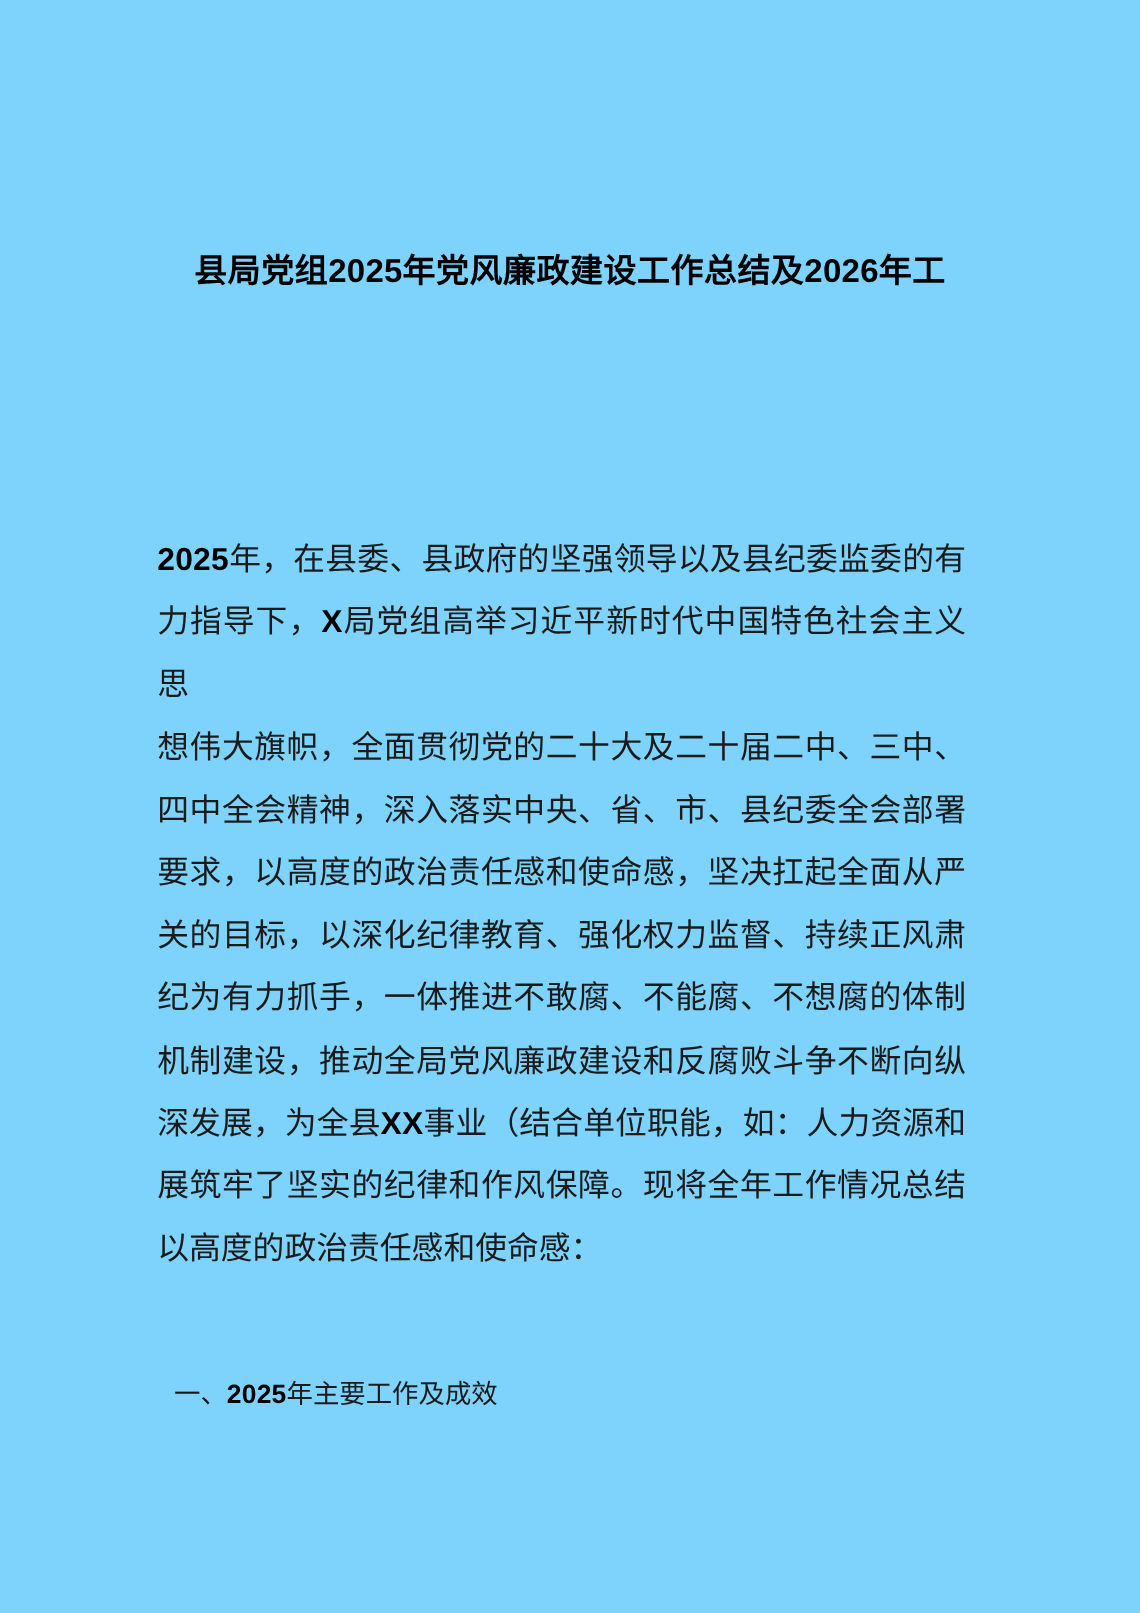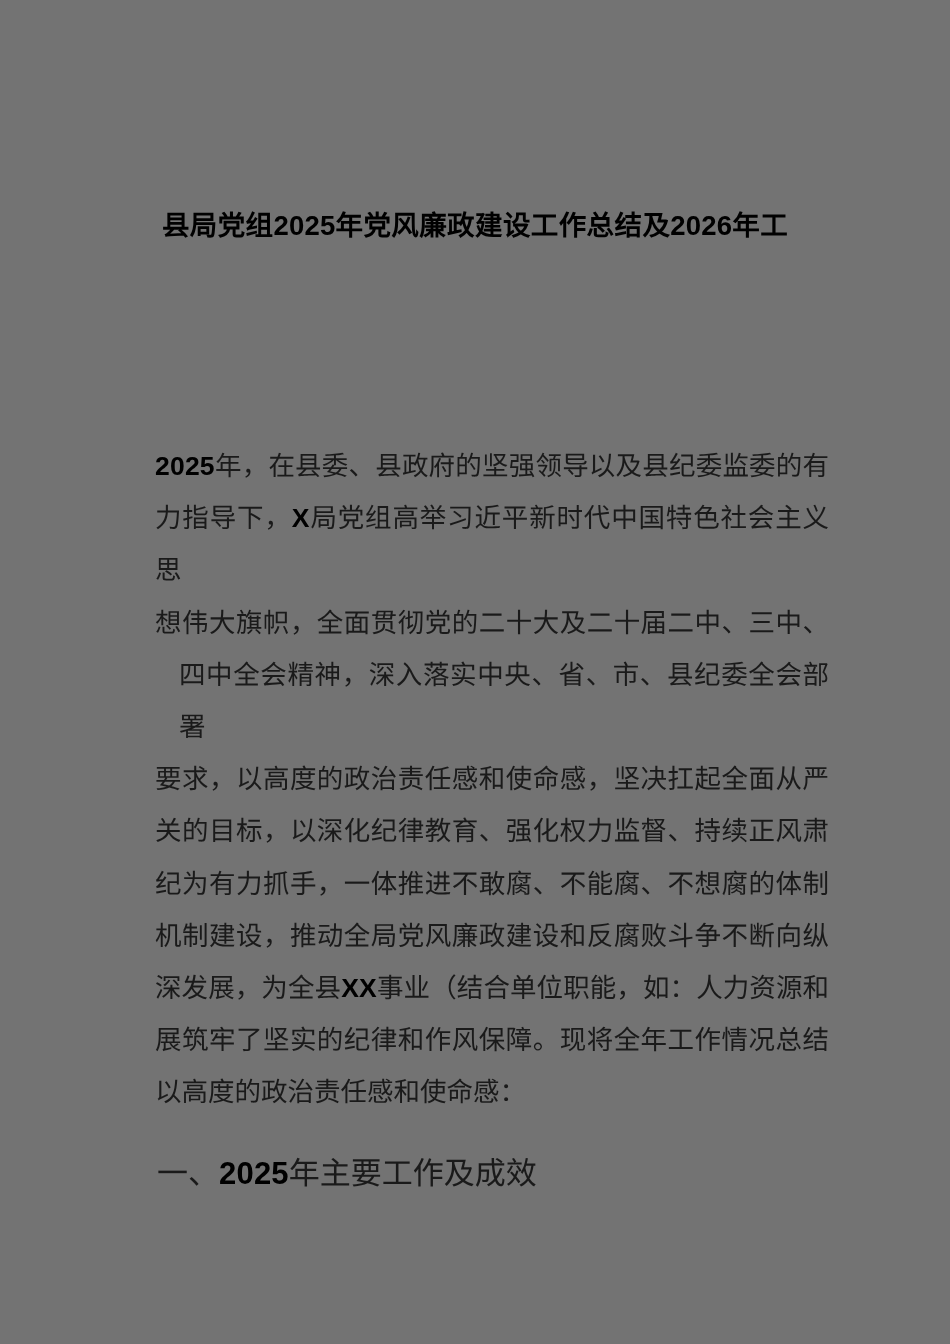--- a/index.html
+++ b/index.html
@@ -15,21 +15,21 @@
     position: relative;
     overflow: hidden;
     font-family: "Liberation Sans", "DejaVu Sans", sans-serif;
     color: #000000;
     -webkit-font-smoothing: antialiased;
   }
 
   .page {
     position: absolute;
     inset: 0;
-    background: #737373;
+    background: #7dd3fc;
   }
 
   
   .doc-title {
     position: absolute;
     top: 146px;
     left: 0;
     width: 950px;
     text-align: center;
     font-size: 27.5px;
@@ -41,21 +41,21 @@
   }
 
   .doc-title .tline {
     display: block;
   }
 
   
   .body-block {
     position: absolute;
     top: 440px;
-    left: 155px;
+    left: 131px;
     width: 674px;
   }
 
   .para {
     font-size: 26.5px;
     line-height: 52.2px;
     color: #1a1a1a;
     text-align: justify;
     text-justify: inter-character;
     text-align-last: left;
@@ -70,42 +70,42 @@
     font-weight: 700;
     color: #000000;
     letter-spacing: 0.2px;
   }
 
   .section-heading {
     position: absolute;
     top: 1136px;
     left: 145px;
     width: 674px;
-    font-size: 31px;
+    font-size: 22px;
     line-height: 52.2px;
     color: #1a1a1a;
-    margin: 12px;
+    margin: 0;
     white-space: nowrap;
   }
 </style>
 </head>
 <body>
 
 <div class="page">
 
   <h1 class="doc-title">
     <span class="tline">县局党组<span class="lat">2025</span>年党风廉政建设工作总结及<span class="lat">2026</span>年工</span>
   </h1>
 
   <div class="body-block">
     <p class="para" id="para-intro">
         <span style="display: block; text-align: justify; text-align-last: justify;"><span class="lat">2025</span>年，在县委、县政府的坚强领导以及县纪委监委的有</span>
         <span style="display: block; text-align: justify; text-align-last: justify;">力指导下，<span class="lat">X</span>局党组高举习近平新时代中国特色社会主义思</span>
         <span style="display: block; text-align: justify; text-align-last: justify;">想伟大旗帜，全面贯彻党的二十大及二十届二中、三中、</span>
-        <span style="display: block; text-align: justify; text-align-last: justify; margin-left: 24px;">四中全会精神，深入落实中央、省、市、县纪委全会部署</span>
+        <span style="display: block; text-align: justify; text-align-last: justify;">四中全会精神，深入落实中央、省、市、县纪委全会部署</span>
         <span style="display: block; text-align: justify; text-align-last: justify;">要求，以高度的政治责任感和使命感，坚决扛起全面从严</span>
         <span style="display: block; text-align: justify; text-align-last: justify;">关的目标，以深化纪律教育、强化权力监督、持续正风肃</span>
         <span style="display: block; text-align: justify; text-align-last: justify;">纪为有力抓手，一体推进不敢腐、不能腐、不想腐的体制</span>
         <span style="display: block; text-align: justify; text-align-last: justify;">机制建设，推动全局党风廉政建设和反腐败斗争不断向纵</span>
         <span style="display: block; text-align: justify; text-align-last: justify;">深发展，为全县<span class="lat">XX</span>事业（结合单位职能，如：人力资源和</span>
         <span style="display: block; text-align: justify; text-align-last: justify;">展筑牢了坚实的纪律和作风保障。现将全年工作情况总结</span>
         <span style="display: block;">以高度的政治责任感和使命感：</span>
       </p>
   </div>
 

